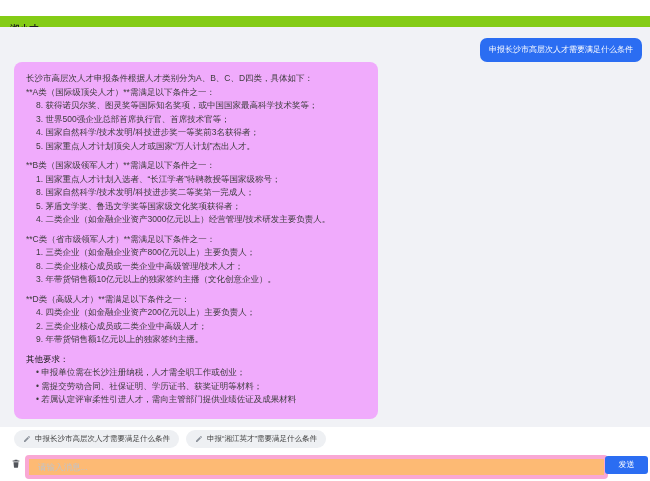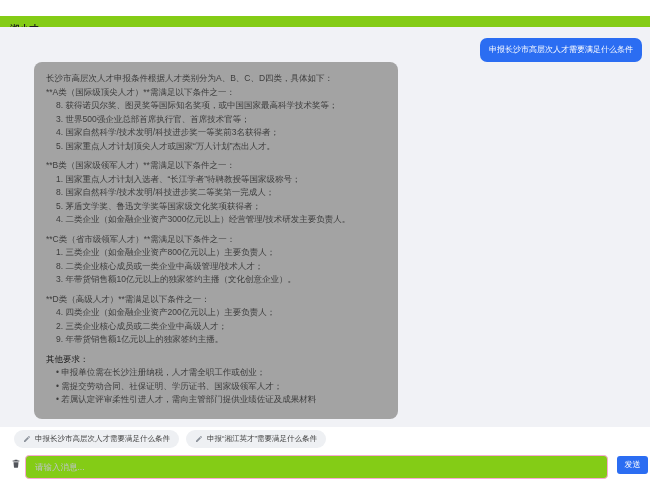--- a/index.html
+++ b/index.html
@@ -10,43 +10,43 @@
   
   .header { position:absolute; top:16px; left:0; right:0; height:43px; background:#84cc16; }
   .header-title { position:absolute; left:10px; top:7px; font-size:9.5px; font-weight:bold; color:#1f1f1f; }
 
   
   .chat { position:absolute; top:27px; left:0; right:0; height:400px; background:#f1f2f6; overflow:hidden; }
 
   .user-bubble { position:absolute; top:11px; right:8px; height:24px; line-height:24px;
     padding:0 9px; background:#2b6df2; color:#ffffff; font-size:8px; border-radius:7px; white-space:nowrap; }
 
-  .assistant-card { position:absolute; top:35px; left:14px; width:364px; background:#a3a3a3;
-    border-radius:8px; padding:10px 12px 12px 12px; font-size:8.5px; line-height:13.5px; color:#3c3c3c;margin-left:20px; }
+  .assistant-card { position:absolute; top:35px; left:14px; width:364px; background:#f0abfc;
+    border-radius:8px; padding:10px 12px 12px 12px; font-size:8.5px; line-height:13.5px; color:#3c3c3c; }
   .msg-line { min-height:13.5px; white-space:nowrap; }
   .msg-line.item { padding-left:10px; }
   .msg-line.bold { font-weight:normal; color:#222; }
   .msg-line.gap { height:6px; min-height:6px; }
 
   
   .bottom-bar { position:absolute; left:0; right:0; bottom:0; height:54px; background:#fff; }
   .chips { position:absolute; top:3px; left:14px; display:flex; gap:7px; }
   .chip { display:flex; align-items:center; height:18px; padding:0 9px; background:#eef0f3;
     border-radius:9px; font-size:7.5px; color:#404040; cursor:pointer; white-space:nowrap; border:none; }
   .chip svg { width:8px; height:8px; margin-right:4px; fill:#8a9099; flex:0 0 auto; }
 
   .trash-btn { position:absolute; left:9px; top:30px; width:13px; height:14px; background:none; border:none; cursor:pointer; }
   .trash-btn svg { width:10px; height:11px; fill:#53565c; }
 
   .composer-input { position:absolute; left:25px; top:28px; width:583px; height:24px;
-    border:1px solid #f9a8d4; border-radius:4px; padding:0 9px; font-size:8.5px; color:#333;
-    font-family:"Liberation Sans","DejaVu Sans",sans-serif; background:#84cc16; outline:none; }
+    border:4px solid #f9a8d4; border-radius:4px; padding:0 9px; font-size:8.5px; color:#333;
+    font-family:"Liberation Sans","DejaVu Sans",sans-serif; background:#fdba74; outline:none; }
   .composer-input::placeholder { color:#bfc3cb; }
 
-  .send-btn { position:absolute; right:2px; top:29px; width:31px; height:18px; background:#2b6df2;
+  .send-btn { position:absolute; right:2px; top:29px; width:43px; height:18px; background:#2b6df2;
     color:#fff; border:none; border-radius:3px; font-size:8px; line-height:18px; text-align:center;
     cursor:pointer; padding:0; font-family:"Liberation Sans","DejaVu Sans",sans-serif; }
 </style>
 </head>
 <body>
 
 <div class="app">
 
   <div class="header">
     <div class="header-title">湘小才</div>
@@ -75,21 +75,21 @@
           <div class="msg-line item">8. 二类企业核心成员或一类企业中高级管理/技术人才；</div>
           <div class="msg-line item">3. 年带货销售额10亿元以上的独家签约主播（文化创意企业）。</div>
           <div class="msg-line gap"></div>
           <div class="msg-line para">**D类（高级人才）**需满足以下条件之一：</div>
           <div class="msg-line item">4. 四类企业（如金融企业资产200亿元以上）主要负责人；</div>
           <div class="msg-line item">2. 三类企业核心成员或二类企业中高级人才；</div>
           <div class="msg-line item">9. 年带货销售额1亿元以上的独家签约主播。</div>
           <div class="msg-line gap"></div>
           <div class="msg-line bold">其他要求：</div>
           <div class="msg-line item">• 申报单位需在长沙注册纳税，人才需全职工作或创业；</div>
-          <div class="msg-line item">• 需提交劳动合同、社保证明、学历证书、国家级领军人才；</div>
+          <div class="msg-line item">• 需提交劳动合同、社保证明、学历证书、获奖证明等材料；</div>
           <div class="msg-line item">• 若属认定评审柔性引进人才，需向主管部门提供业绩佐证及成果材料</div>
         </div>
     </div>
   </div>
 
   <div class="bottom-bar">
 
     <div class="chips">
       <button class="chip">
         <svg viewBox="0 0 24 24">

